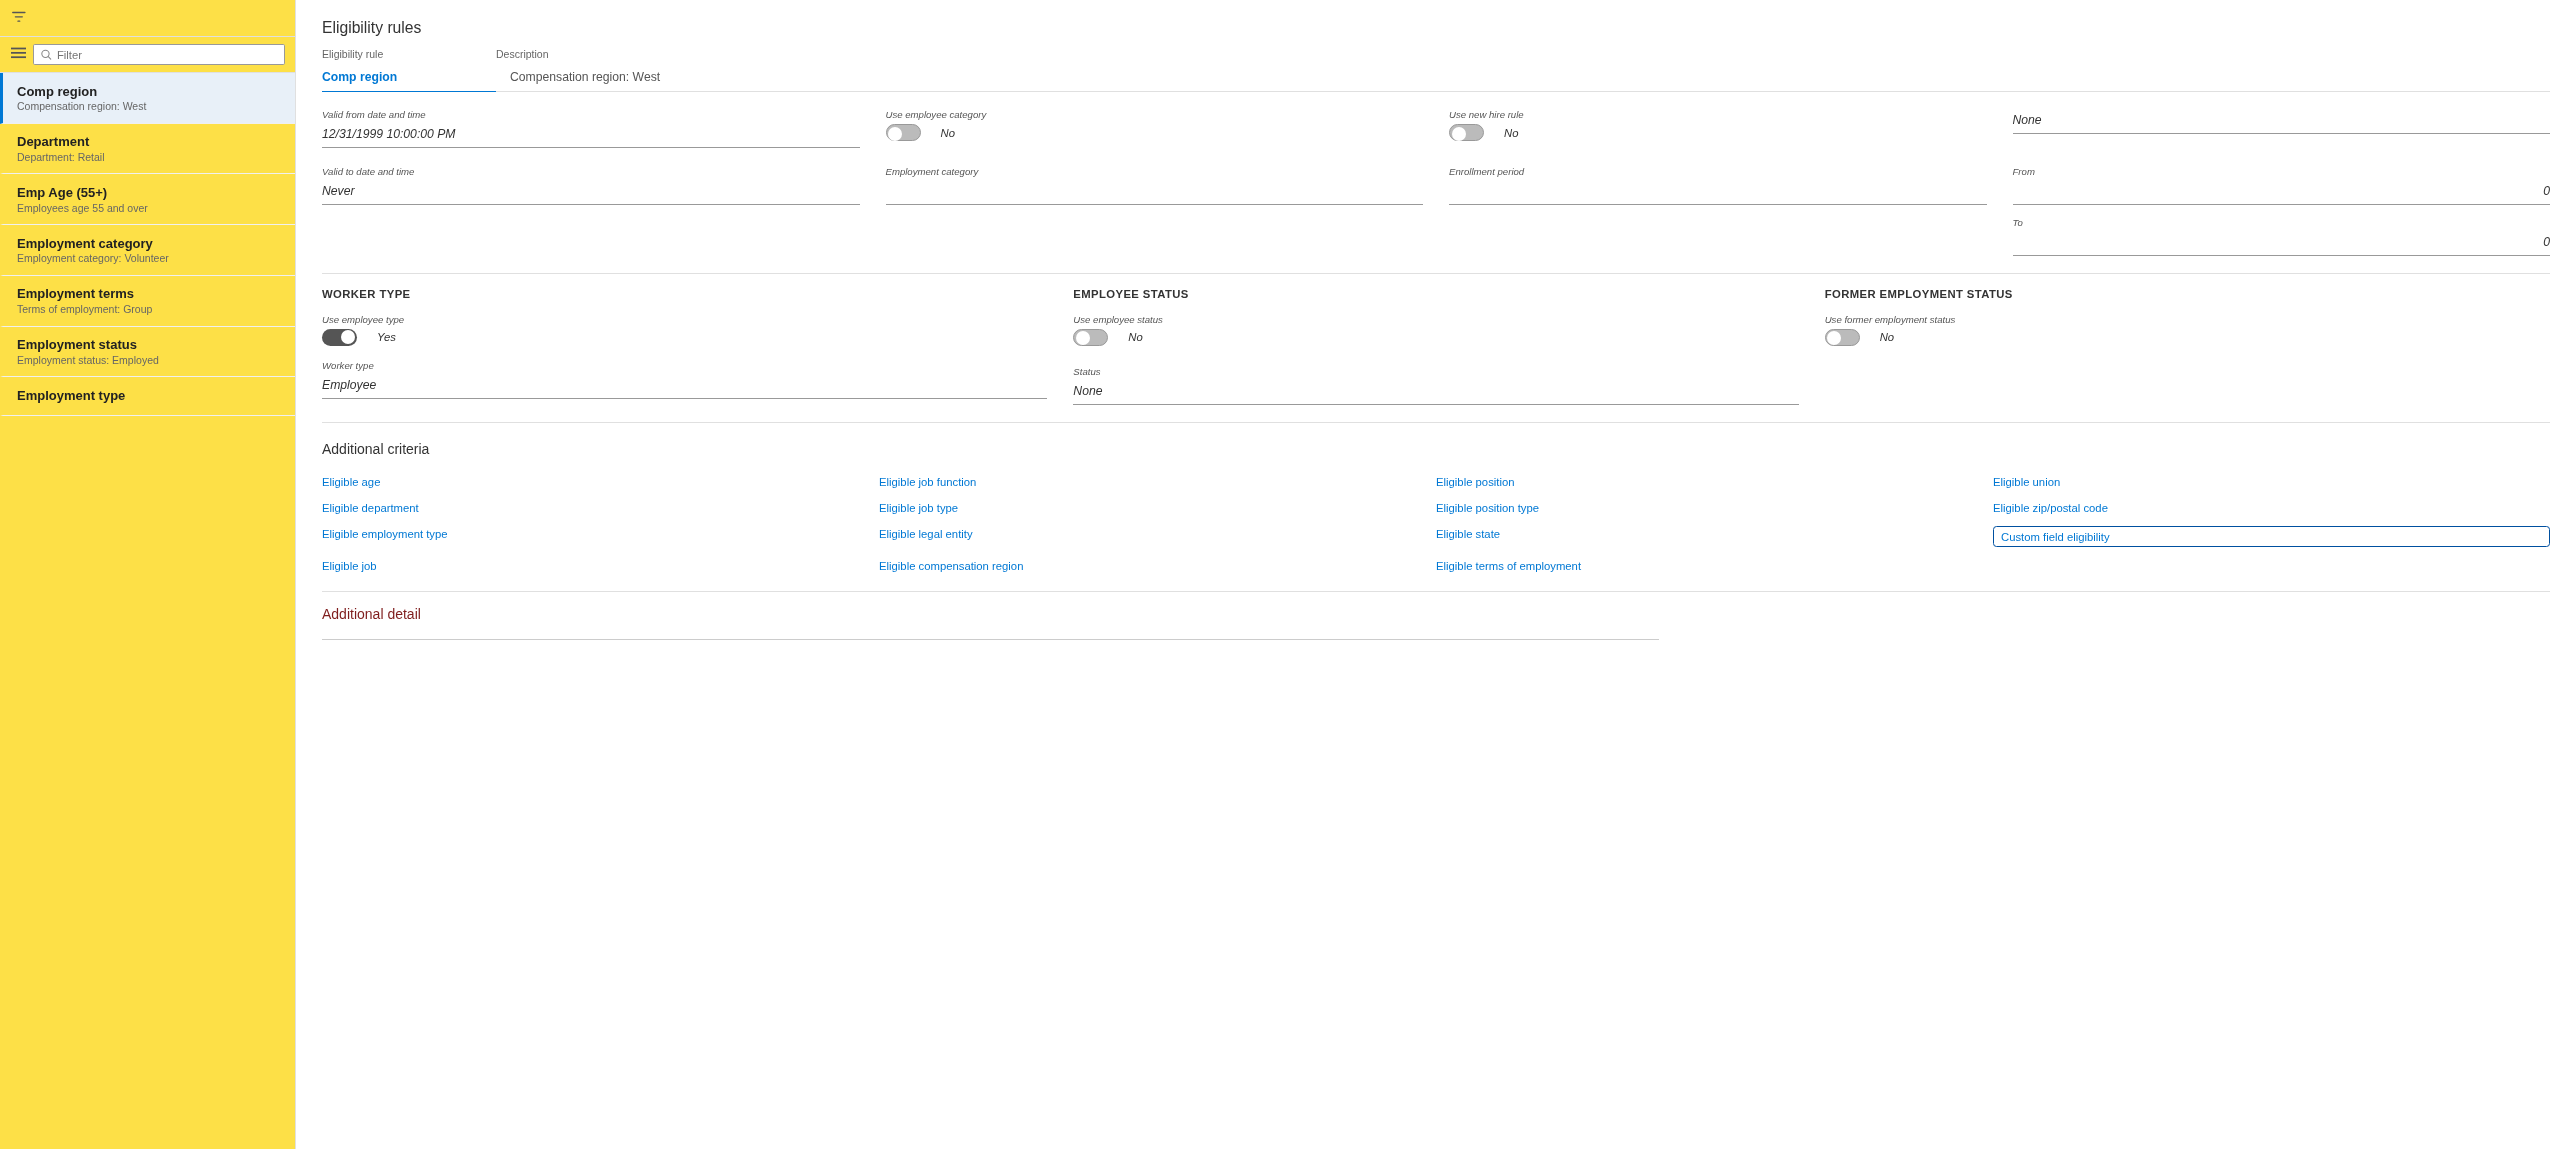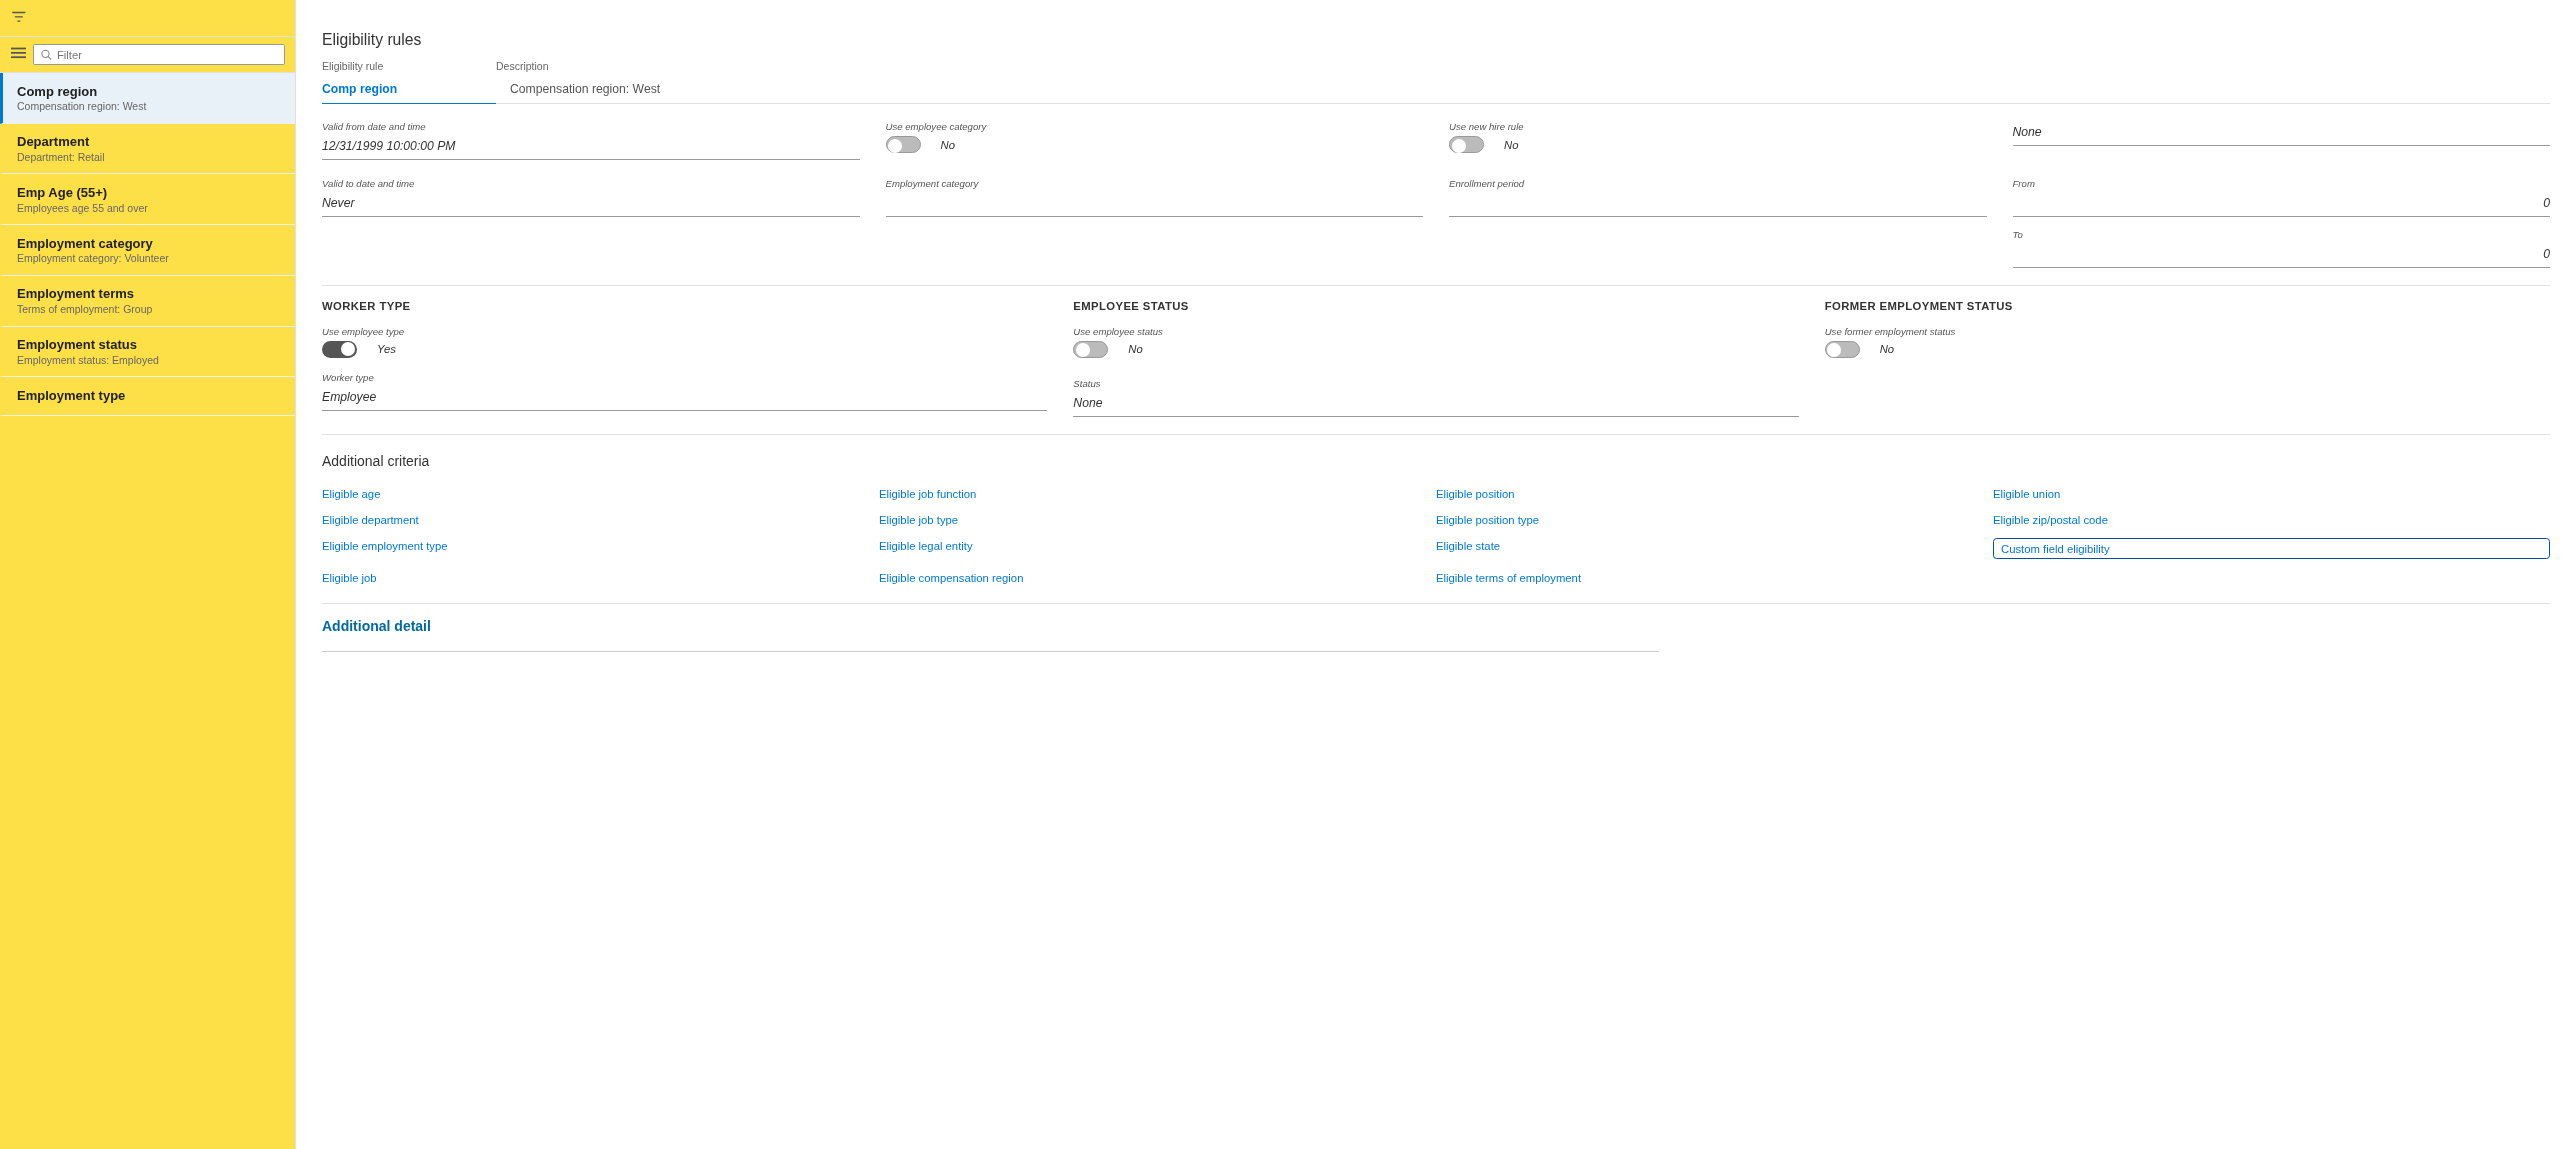--- a/index.html
+++ b/index.html
@@ -66,21 +66,21 @@
     .sidebar-item-subtitle {
       font-size: 10.5px;
       color: #666;
       margin-top: 1.7px;
     }
 
     
     .main-content {
       flex: 1;
       overflow-y: auto;
-      padding: 31px 26px;
+      padding: 19px 26px;
       background: #fff;
     }
     .page-title {
       font-size: 15.7px;
       font-weight: 400;
       color: #333;
       margin-bottom: 10.5px;
     }
     .tab-header {
       display: flex;
@@ -232,22 +232,22 @@
       display: inline-block;
     }
 
     
     .detail-section {
       border-top: 0.9px solid #e0e0e0;
       padding-top: 14px;
     }
     .detail-title {
       font-size: 14px;
-      font-weight: 700;
-      color: #0369a1;
+      font-weight: 400;
+      color: #7f1d1d;
       margin-bottom: 17px;
     }
 
     .divider {
       border: none;
       border-top: 0.9px solid #e0e0e0;
       margin: 14px 0;
     }
 
     .bold-label {

